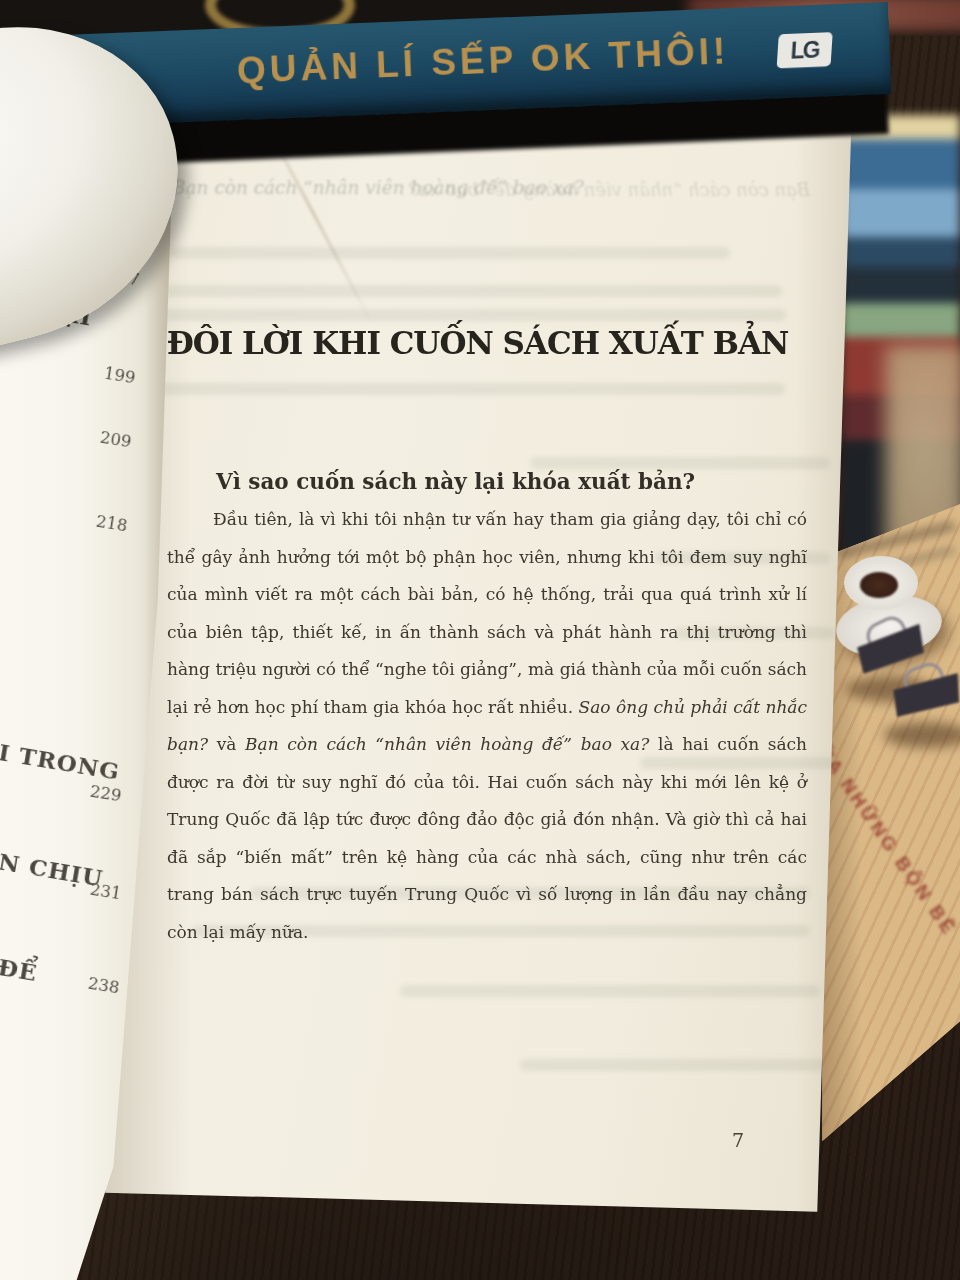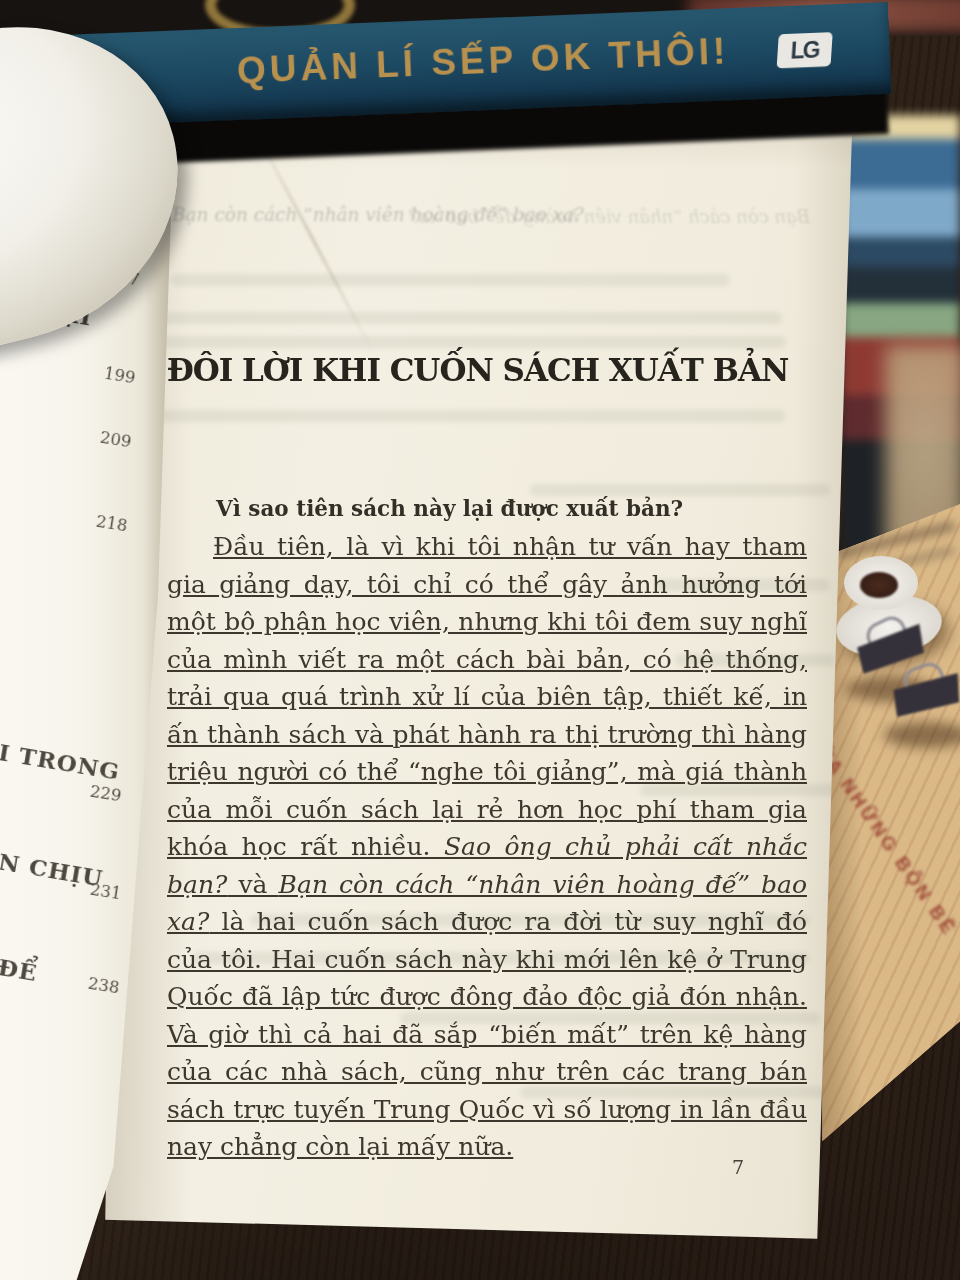--- a/index.html
+++ b/index.html
@@ -90,21 +90,21 @@
   .spine-title{position:absolute;left:252px;top:22px;
     font-family:"Liberation Sans",sans-serif;font-weight:bold;font-size:37px;
     color:#b9914f;letter-spacing:4px;filter:blur(.4px);white-space:nowrap;}
   .spine-logo{position:absolute;left:793px;top:28px;width:54px;height:34px;
     background:#e9e7e2;border-radius:5px;transform:skewX(-6deg);
     display:flex;align-items:center;justify-content:center;
     font-family:"Liberation Sans",sans-serif;font-weight:bold;font-size:23px;
     color:#2c3a46;letter-spacing:-2px;filter:blur(.5px);}
 
   
-  .page{position:absolute;left:100px;top:124px;width:755px;height:1118px;z-index:5;
+  .page{position:absolute;left:100px;top:97px;width:755px;height:1118px;z-index:5;
     clip-path:polygon(3.5% 0%, 99.6% 0.7%, 95% 99.7%, 0.7% 98%);
     background:linear-gradient(100deg,#efeadb 0%,#f3efe2 30%,#f1ecdd 70%,#e9e3d2 100%);
     box-shadow:0 12px 18px rgba(0,0,0,.5);}
   .page::before{content:"";position:absolute;inset:0;
     background:linear-gradient(90deg,rgba(110,95,70,.22),transparent 90px),
                linear-gradient(270deg,rgba(110,95,70,.15),transparent 60px),
                linear-gradient(180deg,rgba(110,95,70,.12),transparent 45px);}
   .crease{position:absolute;left:150px;top:0px;width:3px;height:260px;
     background:linear-gradient(180deg,transparent,rgba(140,125,100,.35),transparent);
     transform:rotate(-28deg);transform-origin:top;filter:blur(1.5px);}
@@ -117,21 +117,21 @@
     transform:scaleX(-1);white-space:nowrap;}
   .gl{position:absolute;height:12px;background:rgba(95,105,88,.10);filter:blur(2.4px);
     border-radius:6px;}
 
   .chapter-title{position:absolute;left:0;top:228px;width:100%;text-align:center;
     font-weight:bold;font-size:31px;letter-spacing:-1px;color:#27241e;
     transform:scaleY(1.04);}
   .section-heading{position:absolute;left:116px;top:372px;
     font-weight:bold;font-size:21.5px;color:#332f27;}
   .body-text{position:absolute;left:67px;top:404px;width:640px;
-    font-size:25px;line-height:37.5px;color:#3d372d;text-align:justify;text-decoration:underline;}
+    font-size:17px;line-height:37.5px;color:#3d372d;text-align:justify;}
   .body-text p{margin:0;text-indent:46px;}
   .body-text p + p{margin-top:14px;}
   .body-text .it{font-style:italic;}
   .page-number{position:absolute;left:632px;top:1032px;font-size:19px;color:#45403а;
     color:#454038;}
 
   
   .left-pages{position:absolute;left:-30px;top:100px;width:202px;height:1185px;z-index:7;
     clip-path:polygon(0 0, 84% 0, 100% 7%, 93% 42%, 71% 90%, 52% 100%, 0 100%);
     background:linear-gradient(90deg,#fbf9f3 0%,#f7f4ec 55%,#ece8da 82%,#d9d4c2 100%);}
@@ -209,21 +209,21 @@
     <div class="gl" style="left:430px;top:360px;width:300px;"></div>
     <div class="gl" style="left:555px;top:455px;width:175px;"></div>
     <div class="gl" style="left:575px;top:530px;width:160px;"></div>
     <div class="gl" style="left:540px;top:660px;width:200px;"></div>
     <div class="gl" style="left:150px;top:790px;width:560px;"></div>
     <div class="gl" style="left:92px;top:828px;width:618px;"></div>
     <div class="gl" style="left:300px;top:888px;width:420px;"></div>
     <div class="gl" style="left:420px;top:962px;width:310px;"></div>
 
     <div class="chapter-title">ĐÔI LỜI KHI CUỐN SÁCH XUẤT BẢN</div>
-    <div class="section-heading">Vì sao tiên sách này lại được xuất bản?</div>
+    <div class="section-heading">Vì sao cuốn sách này lại khóa xuất bản?</div>
 
     <div class="body-text">
         <p><span>Đầu tiên, là vì khi tôi nhận tư vấn hay tham gia giảng dạy, tôi chỉ có thể gây ảnh hưởng tới một bộ phận học viên, nhưng khi tôi đem suy nghĩ của mình viết ra một cách bài bản, có hệ thống, trải qua quá trình xử lí của biên tập, thiết kế, in ấn thành sách và phát hành ra thị trường thì hàng triệu người có thể “nghe tôi giảng”, mà giá thành của mỗi cuốn sách lại rẻ hơn học phí tham gia khóa học rất nhiều. </span><span class="it">Sao ông chủ phải cất nhắc bạn?</span><span> và </span><span class="it">Bạn còn cách “nhân viên hoàng đế” bao xa?</span><span> là hai cuốn sách được ra đời từ suy nghĩ đó của tôi. Hai cuốn sách này khi mới lên kệ ở Trung Quốc đã lập tức được đông đảo độc giả đón nhận. Và giờ thì cả hai đã sắp “biến mất” trên kệ hàng của các nhà sách, cũng như trên các trang bán sách trực tuyến Trung Quốc vì số lượng in lần đầu nay chẳng còn lại mấy nữa.</span></p>
       </div>
 
     <div class="page-number">7</div>
   </div>
 
   <div class="left-pages">
     <div class="lp-streak" style="left:55px;top:70px;width:90px;"></div>

